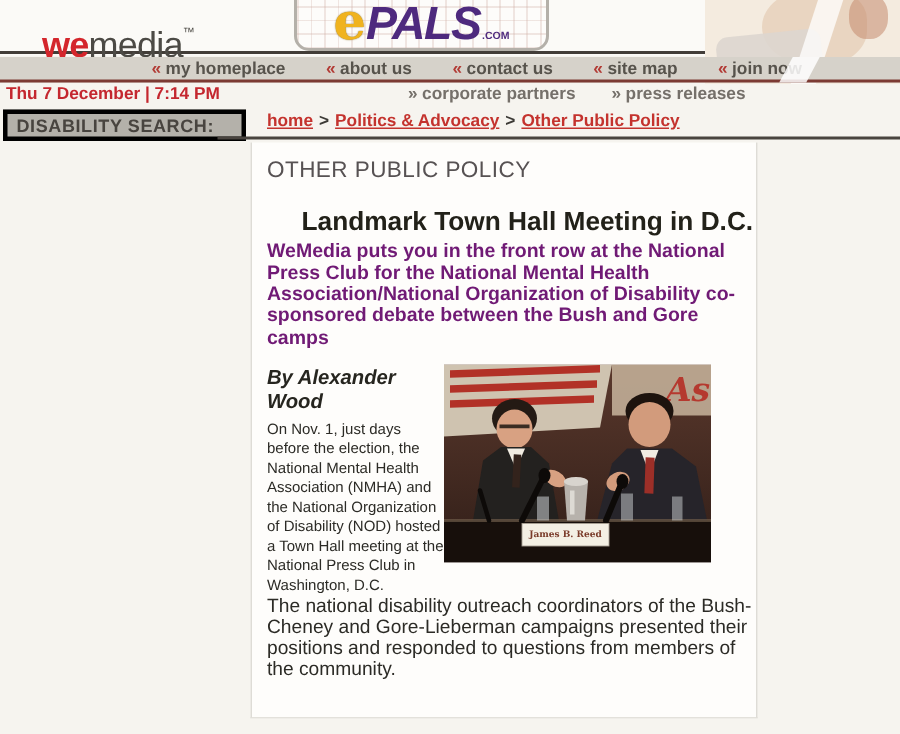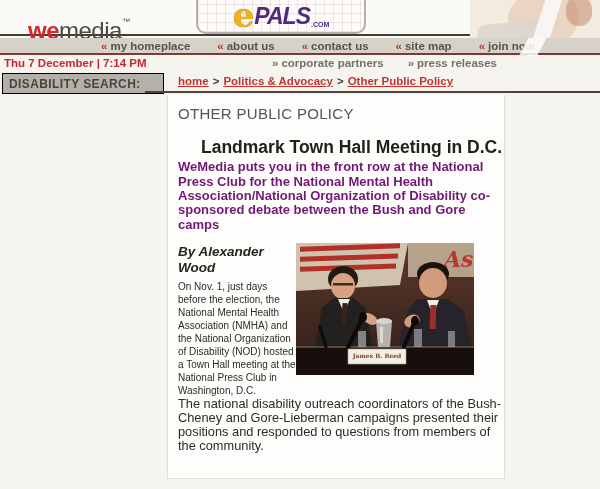--- a/index.html
+++ b/index.html
@@ -23,21 +23,21 @@
   .epals-box {
     position:absolute; left:196px; top:-16px; width:170px; height:50px;
     background:
       repeating-linear-gradient(0deg, rgba(205,170,160,.28) 0 1px, transparent 1px 9px),
       repeating-linear-gradient(90deg, rgba(205,170,160,.28) 0 1px, transparent 1px 9px),
       #fdfcfa;
     border:2px solid #b4b0a9; border-radius:10px; z-index:3;
     display:flex; align-items:flex-end; justify-content:center; padding-bottom:4px;
   }
   .epals-e { color:#f0b31e; font-weight:900; font-size:34px; line-height:26px; font-family:"DejaVu Serif", serif; text-shadow:0 0 1px #7a5a00; }
-  .epals-pals { color:#4e2a7e; font-weight:900; font-size:23px; line-height:24px; letter-spacing:-1px; font-style:italic; }
+  .epals-pals { color:#4e2a7e; font-weight:900; font-size:31px; line-height:24px; letter-spacing:-1px; font-style:italic; }
   .epals-com { color:#4e2a7e; font-weight:bold; font-size:7px; align-self:flex-end; margin-left:1px; }
 
   .header-photo { position:absolute; left:470px; top:0; width:130px; height:56px; overflow:hidden; background:#f4ebdf; }
   .hp-blob1 { position:absolute; left:38px; top:-8px; width:70px; height:52px; background:#e6cfb9; border-radius:50% 40% 45% 50%; opacity:.8; }
   .hp-blob2 { position:absolute; left:8px; top:22px; width:70px; height:30px; background:#ddd6cf; border-radius:8px; transform:rotate(-6deg); opacity:.9; }
   .hp-blob3 { position:absolute; left:96px; top:-4px; width:26px; height:30px; background:#c58a6d; border-radius:45%; opacity:.55; }
   .hp-slash { position:absolute; left:66px; top:-10px; width:16px; height:80px; background:rgba(255,255,255,.75); transform:rotate(18deg); }
 
   
   .nav1 {
@@ -53,21 +53,21 @@
   .datetime { position:absolute; left:4px; top:57px; font-size:11.5px; font-weight:bold; color:#c4272f; white-space:nowrap; }
   .nav2 {
     position:absolute; left:272px; top:57px; width:400px;
     display:flex; gap:24px; font-size:11.5px; font-weight:bold; color:#75706a; white-space:nowrap;
   }
   .nav2 .chev { color:#75706a; margin-right:3px; }
 
   
   .search-box {
     position:absolute; left:2px; top:73px; width:162px; height:21px;
-    background:#b4b1aa; border:1px solid #000000;
+    background:#b4b1aa; border:3px solid #000000;
     display:flex; align-items:center; padding-left:6px;
     font-size:12px; font-weight:bold; color:#48443f; letter-spacing:.4px;
   }
   .breadcrumb { position:absolute; left:178px; top:75px; font-size:11.5px; font-weight:bold; white-space:nowrap; }
   .breadcrumb a { color:#c4332e; text-decoration:underline; }
   .breadcrumb .sep { color:#3c3a36; margin:0 4px; }
   .content-rule { position:absolute; left:145px; top:91px; width:455px; height:2px; background:#49443f; }
 
   
   .content-box {

